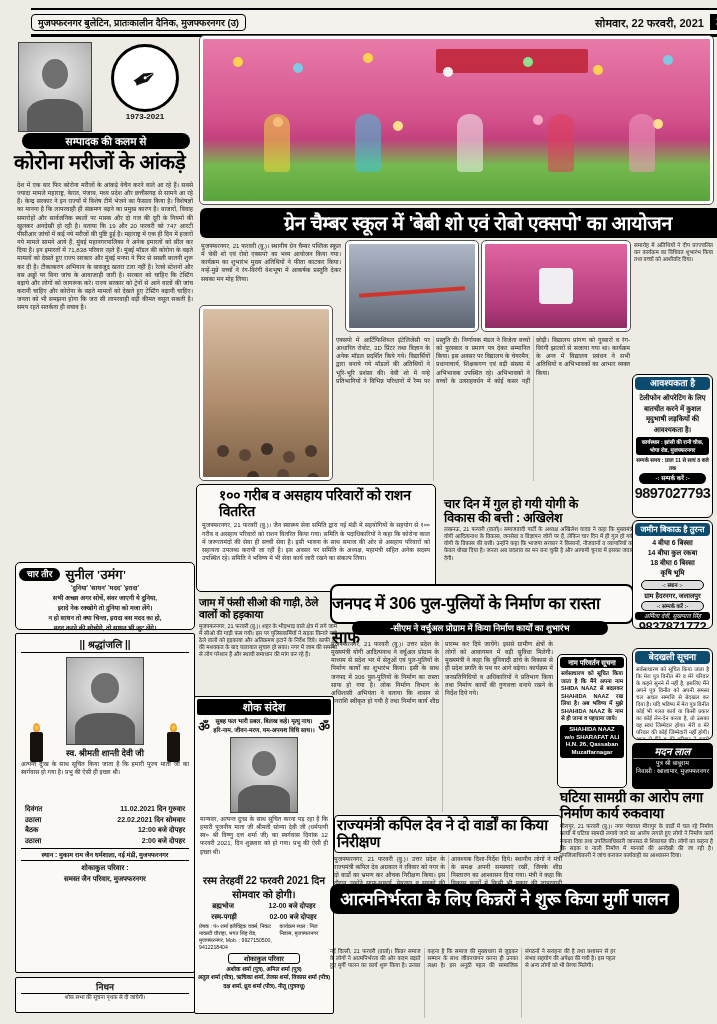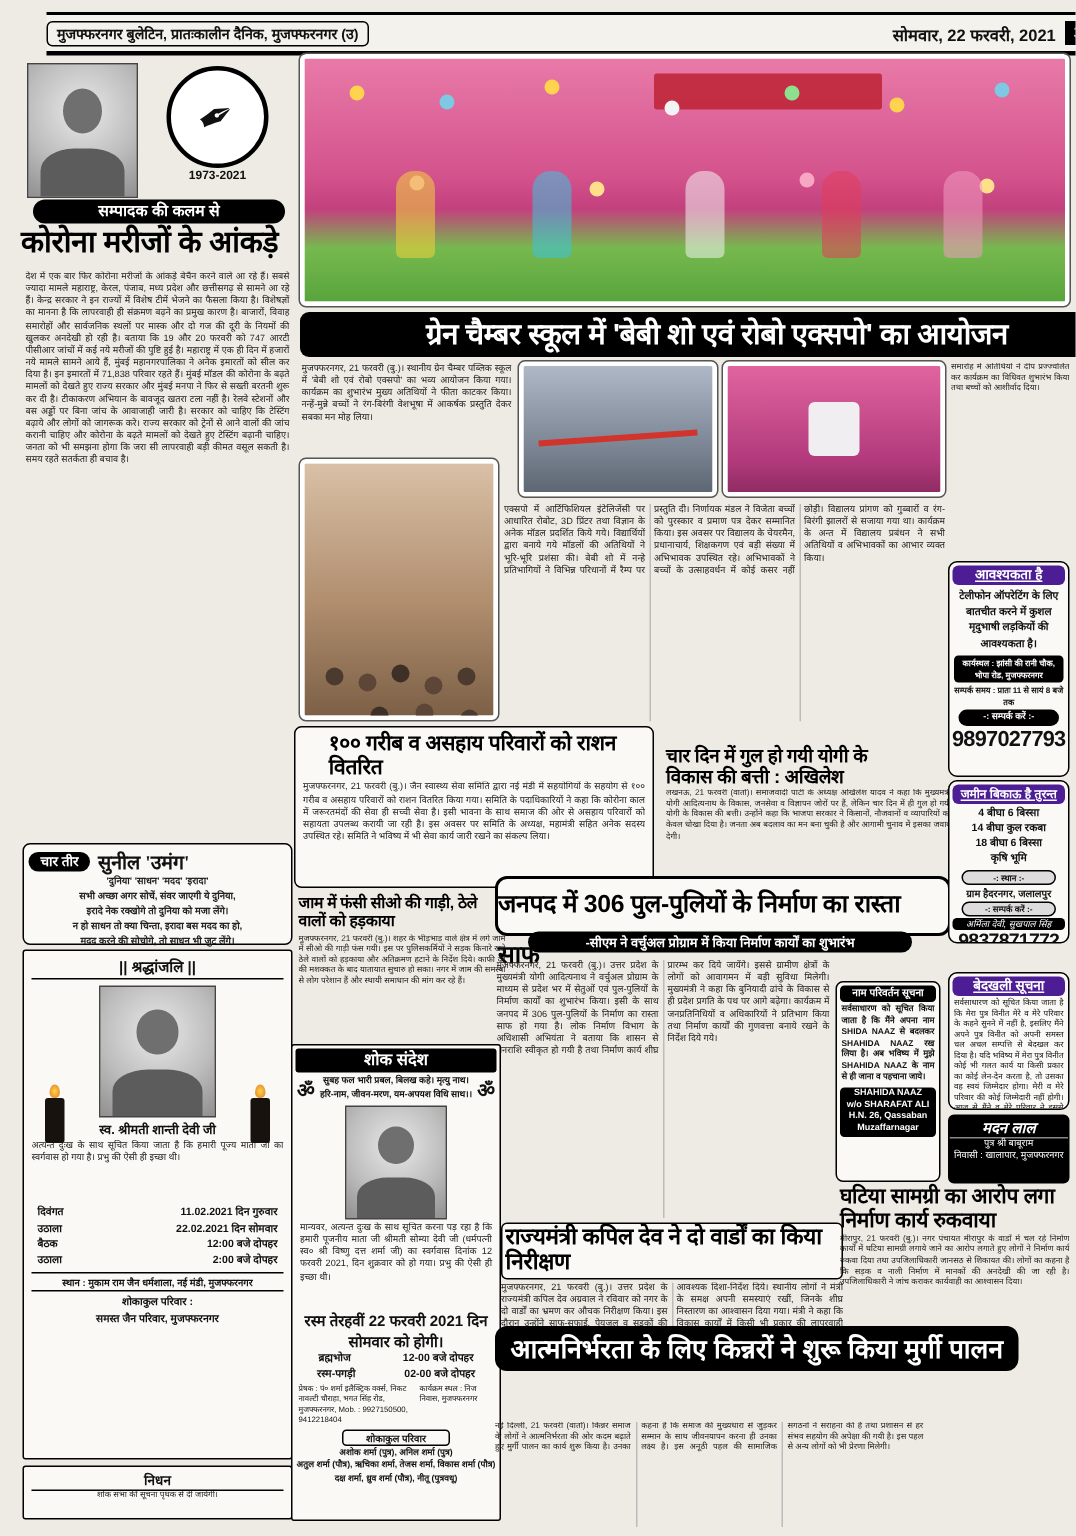--- a/index.html
+++ b/index.html
@@ -94,21 +94,21 @@
   #shok .famlbl{width:70px;margin:1px auto;border:1px solid #000;font-size:6.5px;font-weight:bold;text-align:center;border-radius:3px;}
   #shok .famln{font-size:5.8px;font-weight:bold;text-align:center;line-height:1.45;}
   #kapil{left:330px;top:814px;width:228px;height:98px;padding:1px 4px;border:none;}
   #kapil .h{font-size:15px;border:1px solid #000;border-radius:4px;padding:1px 2px;background:#faf9f5;}
   #ghatiya{left:560px;top:790px;width:153px;height:122px;}
   #ghatiya .h{font-size:14px;}
   #murgi-banner{left:330px;top:884px;width:349px;height:30px;border-radius:8px;font-size:17.5px;line-height:30px;}
   #murgi-body{left:330px;top:948px;width:383px;height:70px;}
   
   .adbox{left:632px;width:81px;position:absolute;border:1.5px solid #000;border-radius:6px;background:#faf9f5;box-sizing:border-box;overflow:hidden;text-align:center;}
-  .adbox .t{background:#4c1d95;color:#fff;font-weight:900;border-radius:4px;margin:2px;font-size:9px;line-height:13px;text-decoration:underline;}
+  .adbox .t{background:#0c4a6e;color:#fff;font-weight:900;border-radius:4px;margin:2px;font-size:9px;line-height:13px;}
   #ad-av{top:374px;height:144px;}
   #ad-av .b{font-size:7px;font-weight:bold;line-height:1.5;padding:1px 3px;}
   #ad-av .wp{background:#000;color:#fff;font-size:5.4px;font-weight:bold;margin:1px 3px;border-radius:3px;padding:1px;}
   #ad-av .tm{font-size:5.4px;font-weight:bold;}
   #ad-av .cl{font-size:6px;line-height:11px;margin:1px 6px;border-radius:6px;}
   #ad-av .ph{font-size:14.5px;font-weight:900;letter-spacing:-0.5px;}
   #ad-zm{top:520px;height:109px;}
   #ad-zm .t{font-size:8px;}
   #ad-zm .ln{font-size:7px;font-weight:bold;line-height:1.45;}
   #ad-zm .lbl{background:#ddd;border:1px solid #000;font-size:5.6px;font-weight:bold;margin:1px 8px;border-radius:5px;}

